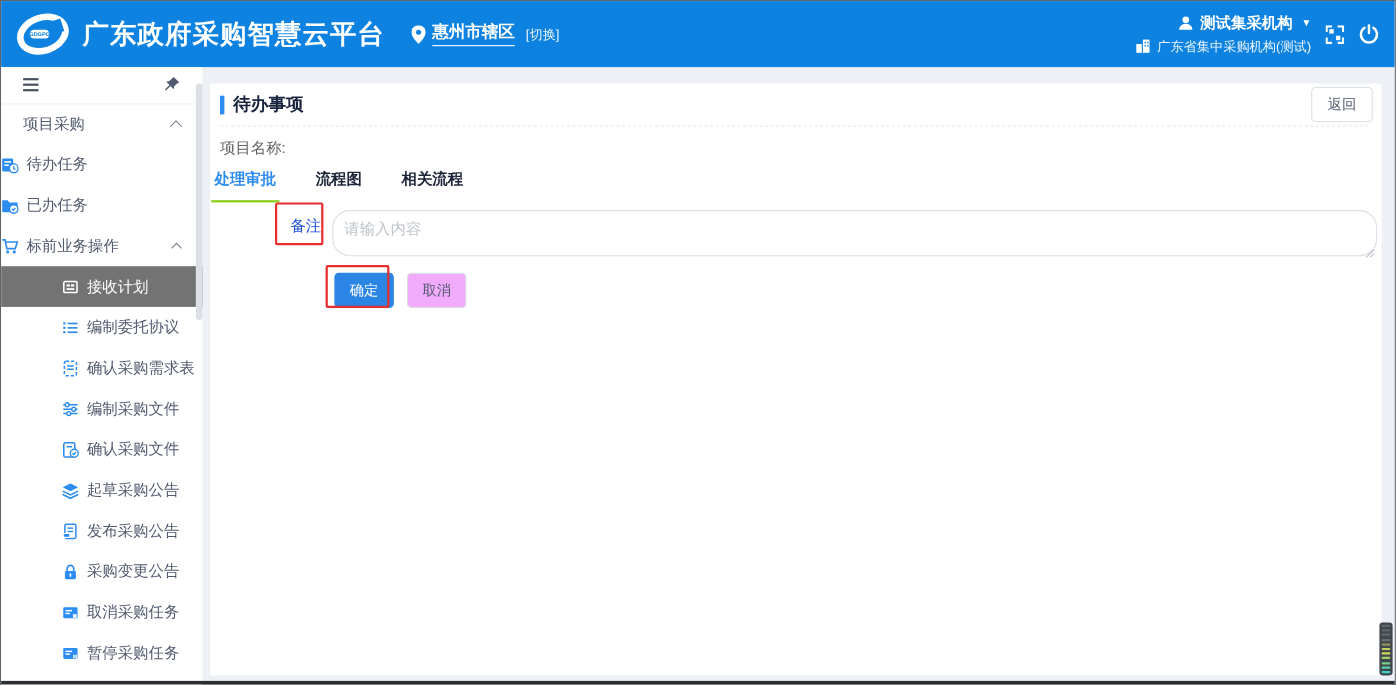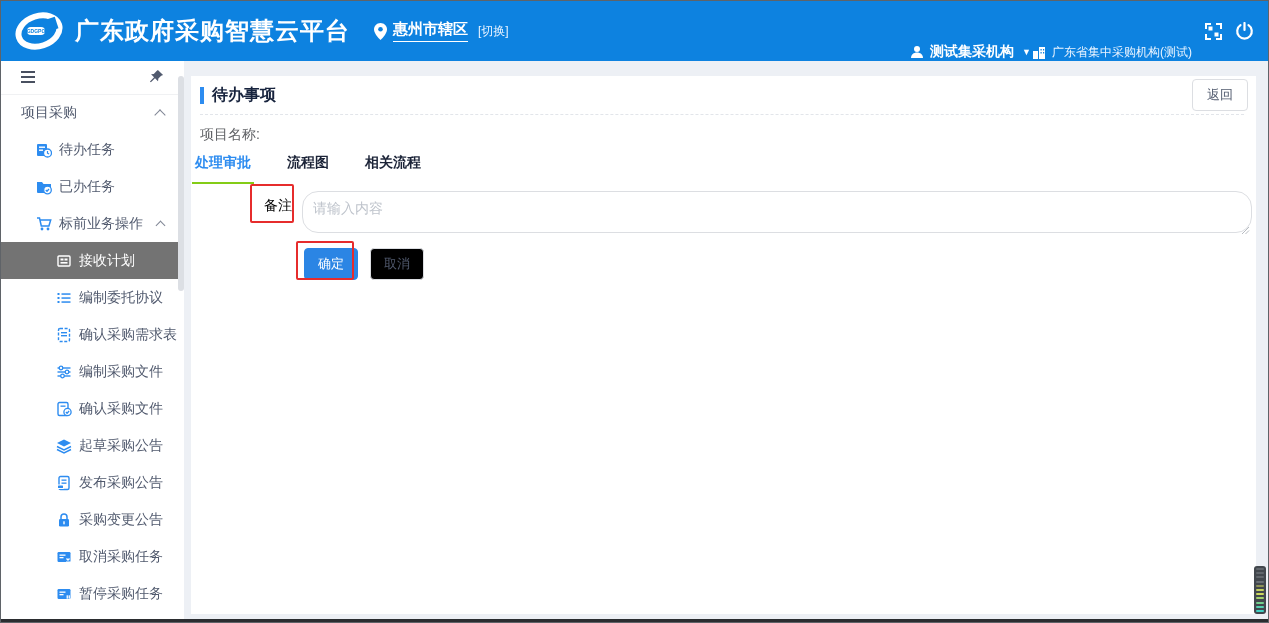--- a/index.html
+++ b/index.html
@@ -9,65 +9,65 @@
 
   
   .header { position:absolute; left:0; top:0; width:100%; height:60px; background:#0d82e0; display:flex; align-items:center; }
   .logo-wrap { display:flex; align-items:center; margin-left:14px; }
   .logo { width:48px; height:40px; }
   .app-title { color:#fff; font-size:24px; font-weight:bold; margin-left:12px; letter-spacing:1px; }
   .loc-group { display:flex; align-items:center; margin-left:24px; color:#fff; }
   .loc-pin { width:13px; height:17px; margin-right:6px; }
   .loc-name { font-size:15px; font-weight:bold; color:#fff; text-decoration:none; border-bottom:1px solid #fff; padding-bottom:2px; cursor:pointer; }
   .loc-switch { font-size:12px; color:#eaf4ff; margin-left:10px; cursor:pointer; }
-  .header-right { position:absolute; right:76px; top:0; height:60px; display:flex; flex-direction:row; justify-content:center; align-items:flex-end; color:#fff; }
+  .header-right { position:absolute; right:76px; top:0; height:60px; display:flex; flex-direction:column; justify-content:center; align-items:flex-end; color:#fff; }
   .user-line { display:flex; align-items:center; font-size:14px; font-weight:bold; cursor:pointer; }
   .user-line .caret { font-size:9px; margin-left:8px; }
   .org-line { display:flex; align-items:center; font-size:12px; margin-top:4px; color:#eaf4ff; }
   .hicon { width:16px; height:16px; margin-right:5px; }
   .header-btn { position:absolute; top:0; height:60px; display:flex; align-items:center; cursor:pointer; }
   .btn-expand { right:46px; }
   .btn-power { right:14px; }
 
   
   .sidebar { position:absolute; left:0; top:60px; width:183px; height:563px; background:#fff; }
   .side-top { height:34px; position:relative; border-bottom:1px solid #f0f1f3; }
   .hamburger { position:absolute; left:20px; top:10px; width:14px; cursor:pointer; }
   .hamburger div { height:2px; background:#495060; margin-bottom:3px; }
   .side-pin { position:absolute; right:20px; top:8px; width:15px; height:15px; cursor:pointer; }
   .side-section { height:36px; display:flex; align-items:center; padding:0 20px; font-size:14px; color:#515a6e; cursor:pointer; position:relative;text-align:right; }
   .chev { width:8px; height:8px; border-left:1px solid #808695; border-top:1px solid #808695; transform:rotate(45deg); position:absolute; right:20px; top:16px; }
   .menu { position:relative; }
   .menu-item { height:37px; display:flex; align-items:center; font-size:14px; color:#515a6e; cursor:pointer; position:relative; }
-  .menu-item.lv2 { padding-left:35px; }
+  .menu-item.lv2 { }
   .menu-item.lv3 { padding-left:55px; }
   .menu-item .mi { width:16px; height:16px; margin-right:7px; flex:0 0 16px; }
   .menu-item.active { background:#737373; color:#fff; }
   .menu-item .chev2 { width:7px; height:7px; border-left:1px solid #808695; border-top:1px solid #808695; transform:rotate(45deg); position:absolute; right:20px; top:17px; }
   .side-scrollbar { position:absolute; right:0; top:15px; width:6px; height:215px; background:#dcdfe4; border-radius:3px; }
 
   
   .main-card { position:absolute; left:190px; top:75px; width:1065px; height:538px; background:#fff; }
   .card-head { position:relative; height:38px; }
   .title-bar { position:absolute; left:9px; top:11px; width:4px; height:17px; background:#2d8cf0; }
   .page-title { position:absolute; left:21px; top:9px; font-size:16px; font-weight:bold; color:#17233d; }
   .back-btn { position:absolute; right:8px; top:3px; padding:6px 14px; font-size:13px; color:#515a6e; background:#fff; border:1px solid #dcdee2; border-radius:4px; cursor:pointer; }
   .dashed-sep { position:absolute; left:9px; right:12px; top:38px; border-top:1px dashed #e2e5ea; }
   .proj-label { position:absolute; left:9px; top:50px; font-size:14px; color:#606266; }
   .tabs { position:absolute; left:1px; top:78px; display:flex; }
   .tab { font-size:14px; font-weight:bold; color:#1c2438; padding:0 3px 10px 3px; margin-right:30px; cursor:pointer; }
   .tab.active { color:#2d8cf0; border-bottom:2px solid #84cc16; }
-  .remark-label { position:absolute; left:73px; top:121px; font-size:14px; color:#000000; }
+  .remark-label { position:absolute; left:73px; top:121px; font-size:14px; color:#1d4ed8; }
   .remark-area { position:absolute; left:111px; top:115px; right:4px; height:42px; border:1px solid #dcdee2; border-radius:16px; padding:8px 10px; font-size:14px; color:#333; resize:none; outline:none; font-family:"Liberation Sans","DejaVu Sans",sans-serif; }
   .remark-area::placeholder { color:#bfc4cc; }
   .resize-grip { position:absolute; right:6px; top:150px; width:9px; height:9px; pointer-events:none; }
   .btn-row { position:absolute; left:113px; top:172px; display:flex; }
   .btn { font-size:13px; padding:6px 13px; border-radius:4px; cursor:pointer; border:1px solid transparent; }
   .btn-primary { background:#2b85e4; border-color:#2b85e4; color:#fff; }
-  .btn-plain { background:#000000; border-color:#dcdee2; color:#515a6e; margin-left:12px; }
+  .btn-plain { background:#f0abfc; border-color:#dcdee2; color:#515a6e; margin-left:12px; }
   .anno { position:absolute; border:2px solid #e62c2c; border-radius:2px; pointer-events:none; }
   .anno-remark { left:59px; top:108px; width:44px; height:39px; }
   .anno-confirm { left:105px; top:165px; width:58px; height:39px; }
 
   
   .mini-widget { position:absolute; right:2px; top:565px; width:12px; height:48px; background:#42474d; border-radius:3px; padding:2px 2px; display:flex; flex-direction:column; justify-content:space-between; }
   .mini-widget div { height:2px; border-radius:1px; }
   .bottom-strip { position:absolute; left:0; bottom:0; width:100%; height:3px; background:#2b2d30; }
 </style>
 </head>

